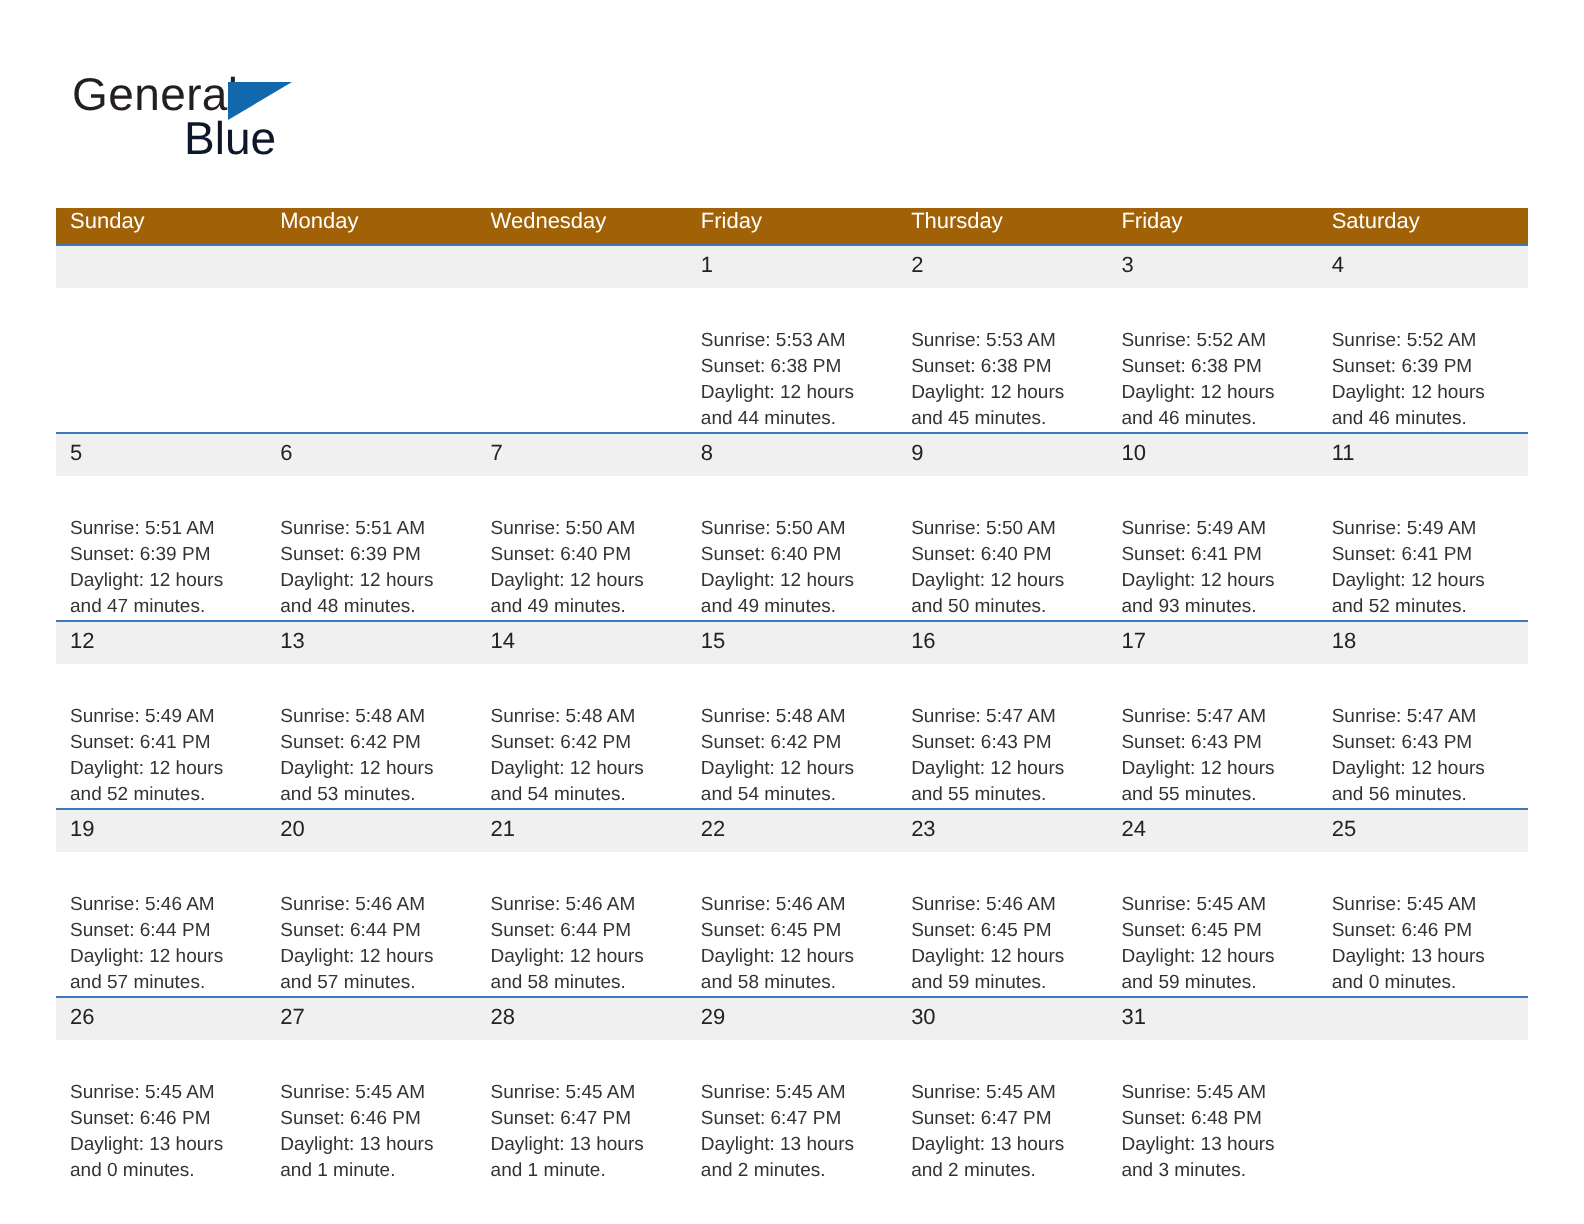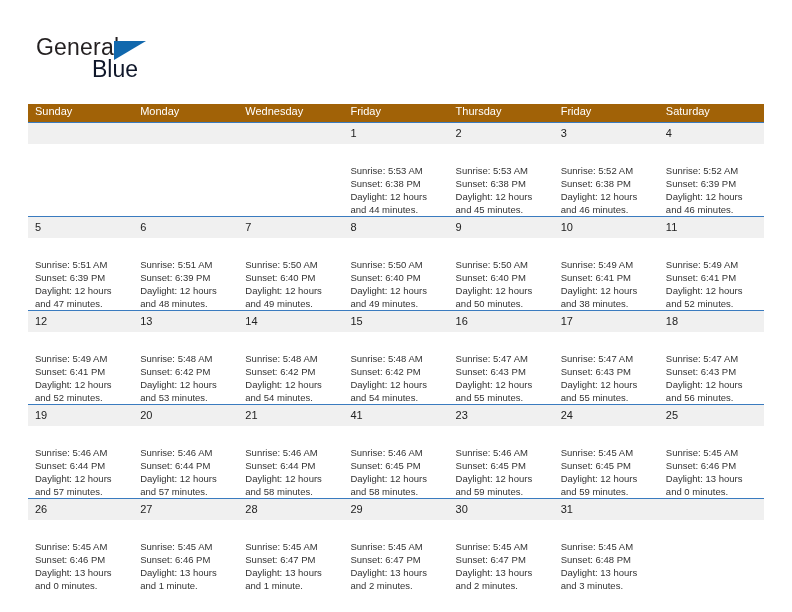--- a/index.html
+++ b/index.html
@@ -274,21 +274,21 @@
               <div class="evline">Daylight: 12 hours</div>
               <div class="evline">and 50 minutes.</div>
             </div>
           </td>
           <td class="day-cell">
             <span class="daynum">10</span>
             <div class="events">
               <div class="evline">Sunrise: 5:49 AM</div>
               <div class="evline">Sunset: 6:41 PM</div>
               <div class="evline">Daylight: 12 hours</div>
-              <div class="evline">and 38 minutes.</div>
+              <div class="evline">and 93 minutes.</div>
             </div>
           </td>
           <td class="day-cell">
             <span class="daynum">11</span>
             <div class="events">
               <div class="evline">Sunrise: 5:49 AM</div>
               <div class="evline">Sunset: 6:41 PM</div>
               <div class="evline">Daylight: 12 hours</div>
               <div class="evline">and 52 minutes.</div>
             </div>
@@ -381,21 +381,21 @@
           <td class="day-cell">
             <span class="daynum">21</span>
             <div class="events">
               <div class="evline">Sunrise: 5:46 AM</div>
               <div class="evline">Sunset: 6:44 PM</div>
               <div class="evline">Daylight: 12 hours</div>
               <div class="evline">and 58 minutes.</div>
             </div>
           </td>
           <td class="day-cell">
-            <span class="daynum">41</span>
+            <span class="daynum">22</span>
             <div class="events">
               <div class="evline">Sunrise: 5:46 AM</div>
               <div class="evline">Sunset: 6:45 PM</div>
               <div class="evline">Daylight: 12 hours</div>
               <div class="evline">and 58 minutes.</div>
             </div>
           </td>
           <td class="day-cell">
             <span class="daynum">23</span>
             <div class="events">

